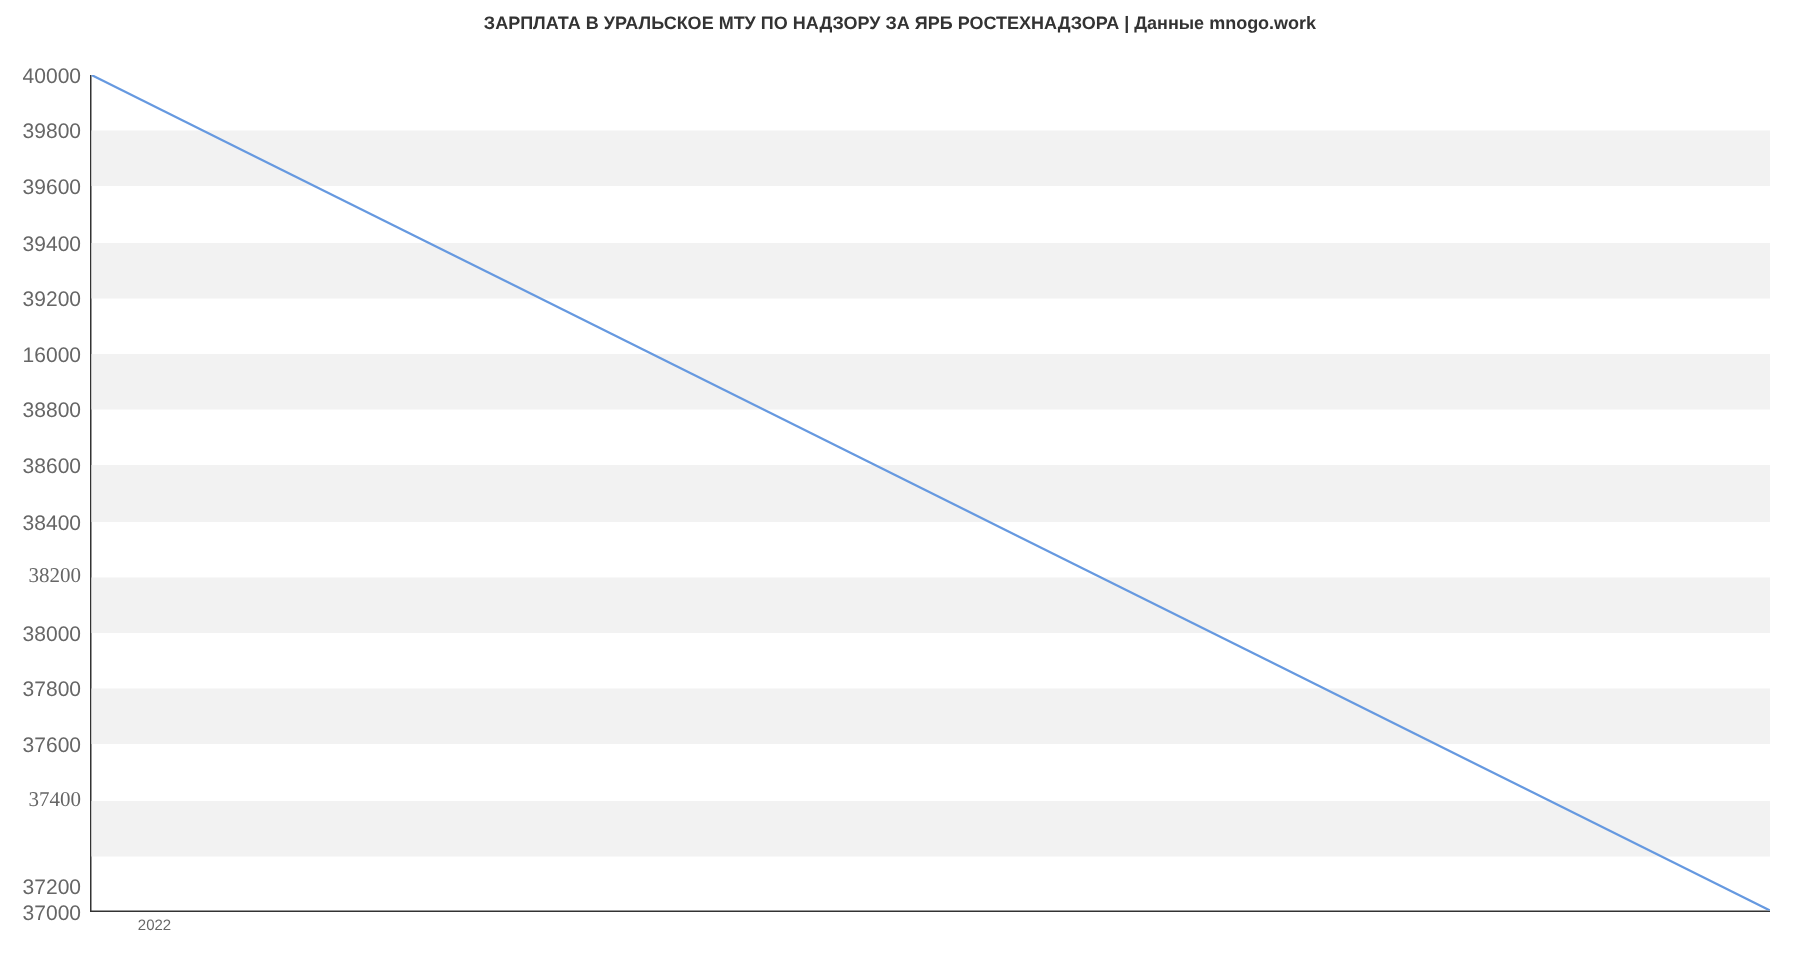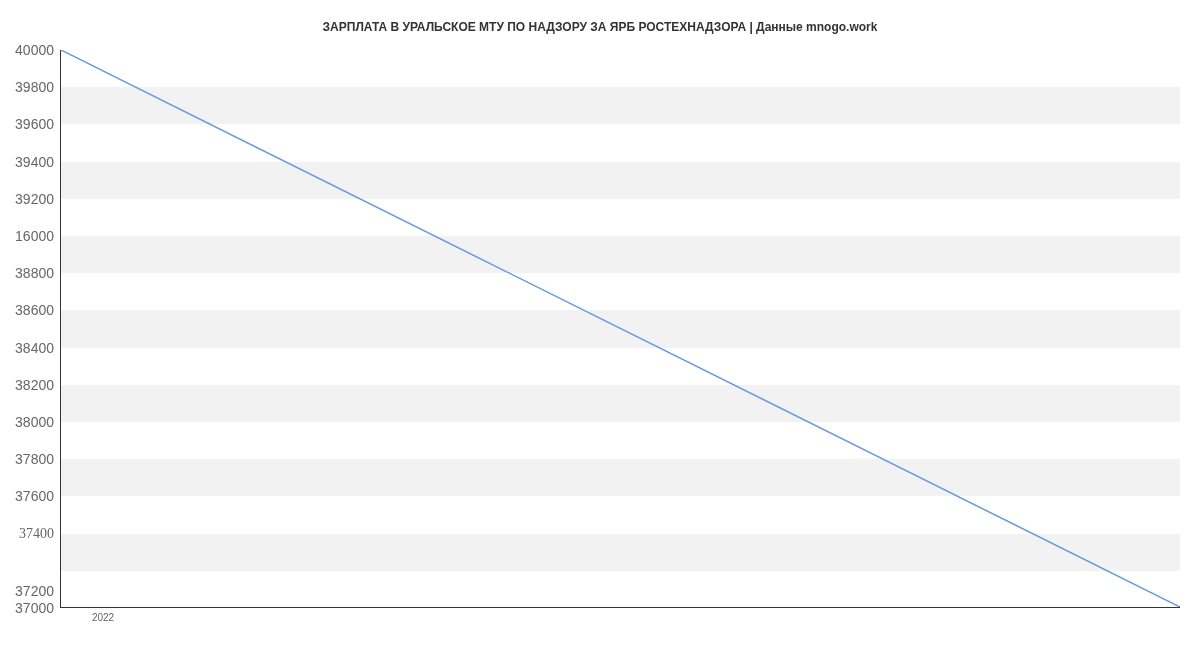--- a/index.html
+++ b/index.html
@@ -5,21 +5,21 @@
     * { margin: 0; padding: 0; box-sizing: border-box; }
     body {
       font-family: Arial, Helvetica, sans-serif;
       background: #ffffff;
       width: 1200px;
       height: 650px;
       position: relative;
     }
     .chart-title {
       position: absolute;
-      top: 20px;
+      top: 8px;
       left: 0;
       right: 0;
       text-align: center;
       font-size: 12px;
       font-weight: bold;
       color: #333;
     }
     .plot-area {
       position: absolute;
       left: 60px;
@@ -79,21 +79,21 @@
     <line id="data-line" stroke="#6699e0" stroke-width="1.5" x1="0" y1="0" x2="1120" y2="558"></line>
   </svg>
 </div>
 
 <div class="y-tick-label" style="top: 608px; text-align: right;">37000</div>
 <div class="y-tick-label" style="top: 570.8px; margin-top: 20px;">37200</div>
 <div class="y-tick-label" style="top: 533.6px; font-family: Liberation Serif, serif;">37400</div>
 <div class="y-tick-label" style="top: 496.4px;">37600</div>
 <div class="y-tick-label" style="top: 459.2px;">37800</div>
 <div class="y-tick-label" style="top: 422px;">38000</div>
-<div class="y-tick-label" style="top: 384.8px;">38200</div>
+<div class="y-tick-label" style="top: 384.8px; font-family: Liberation Serif, serif;">38200</div>
 <div class="y-tick-label" style="top: 347.6px;">38400</div>
 <div class="y-tick-label" style="top: 310.4px;">38600</div>
 <div class="y-tick-label" style="top: 273.2px;">38800</div>
 <div class="y-tick-label" style="top: 236px;">16000</div>
 <div class="y-tick-label" style="top: 198.8px;">39200</div>
 <div class="y-tick-label" style="top: 161.6px;">39400</div>
 <div class="y-tick-label" style="top: 124.4px;">39600</div>
 <div class="y-tick-label" style="top: 87.2px;">39800</div>
 <div class="y-tick-label" style="top: 50px;">40000</div>
 <div class="x-tick-label" style="left: 60px; margin-left: 43px;">2022</div>

